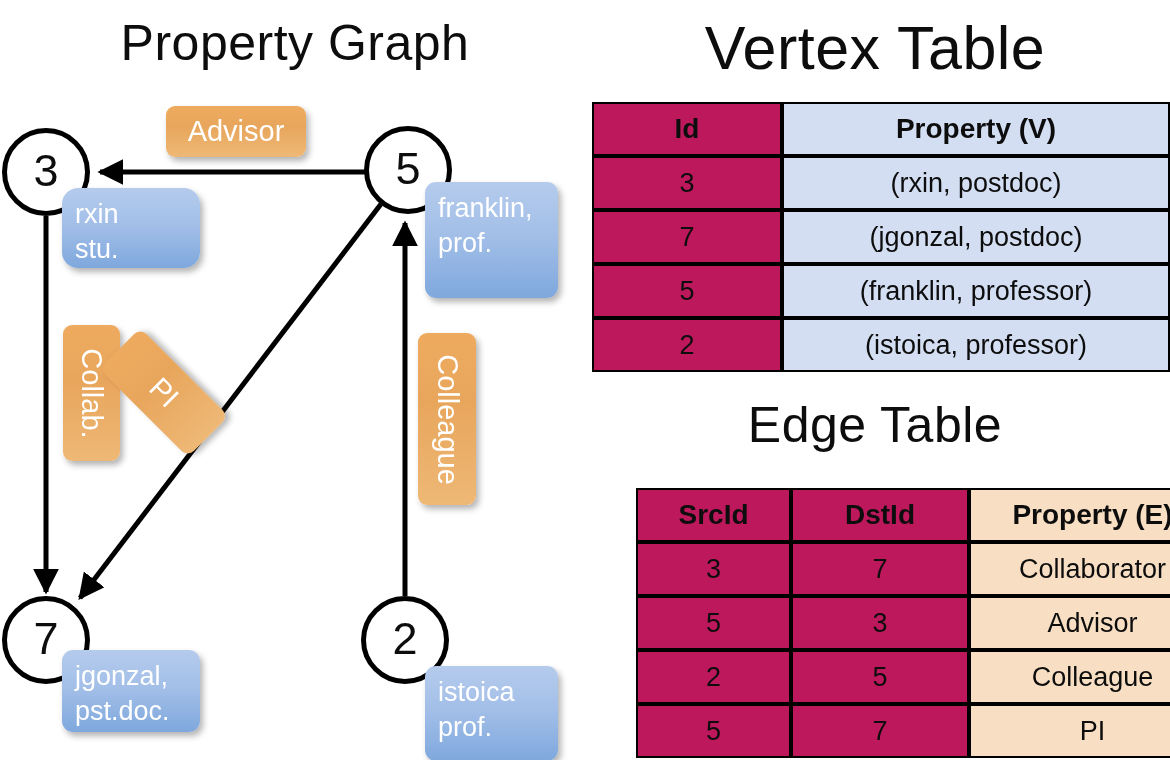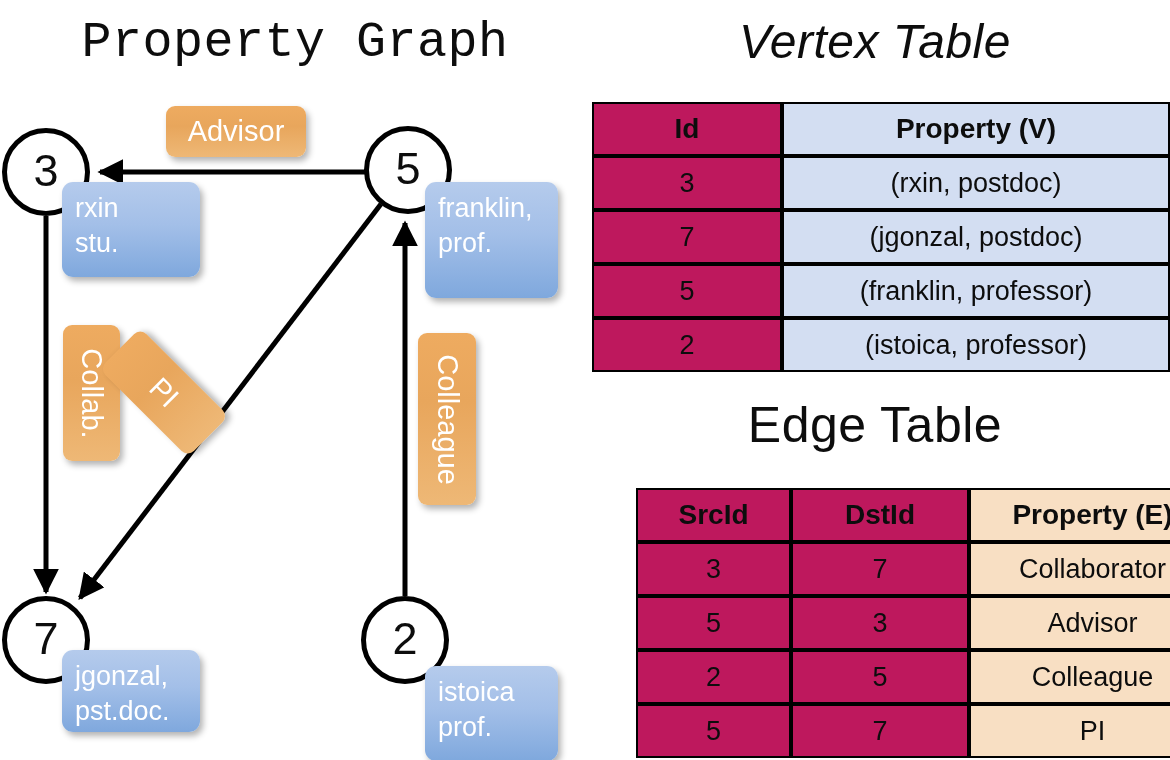--- a/index.html
+++ b/index.html
@@ -20,22 +20,22 @@
   .title {
     position: absolute;
     font-weight: 400;
     font-size: 48px;
     line-height: 1;
     letter-spacing: 0.5px;
     color: #0d0d0d;
     white-space: nowrap;
     text-align: center;
   }
-  #title-property-graph { left: 0;    top: 18px;  width: 590px; font-size: 50px; font-family: Liberation Mono, monospace; }
-  #title-vertex-table   { left: 580px; top: 18px; width: 590px; font-size: 48px; font-style: italic; }
+  #title-property-graph { left: 0;    top: 18px;  width: 590px; font-size: 50px; }
+  #title-vertex-table   { left: 580px; top: 18px; width: 590px; font-size: 61px; }
   #title-edge-table     { left: 580px; top: 400px; width: 590px; font-size: 50px; }
 
   
   #graph-panel {
     position: absolute;
     left: 0; top: 0;
     width: 580px; height: 760px;
   }
   #graph-edges {
     position: absolute;
@@ -72,21 +72,21 @@
     box-sizing: border-box;
     border-radius: 11px;
     background: linear-gradient(to bottom, #b5cbec 0%, #a3bfe8 45%, #7fa8dd 100%);
     box-shadow: 3px 4px 6px rgba(0,0,0,0.30);
     color: #ffffff;
     font-size: 27px;
     line-height: 1.28;
     padding: 9px 0 0 13px;
     z-index: 6;
   }
-  #box-rxin     { left: 62px;  top: 182px; width: 138px; height: 95px; }
+  #box-rxin     { left: 62px;  top: 188px; width: 138px; height: 80px; border-radius: 16px; }
   #box-franklin { left: 425px; top: 182px; width: 133px; height: 116px; }
   #box-jgonzal  { left: 62px;  top: 650px; width: 138px; height: 82px; }
   #box-istoica  { left: 425px; top: 650px; width: 133px; height: 95px; margin-top: 16px; }
   .prop-line { display: block; }
 
   
   .edge-label {
     position: absolute;
     box-sizing: border-box;
     border-radius: 9px;

